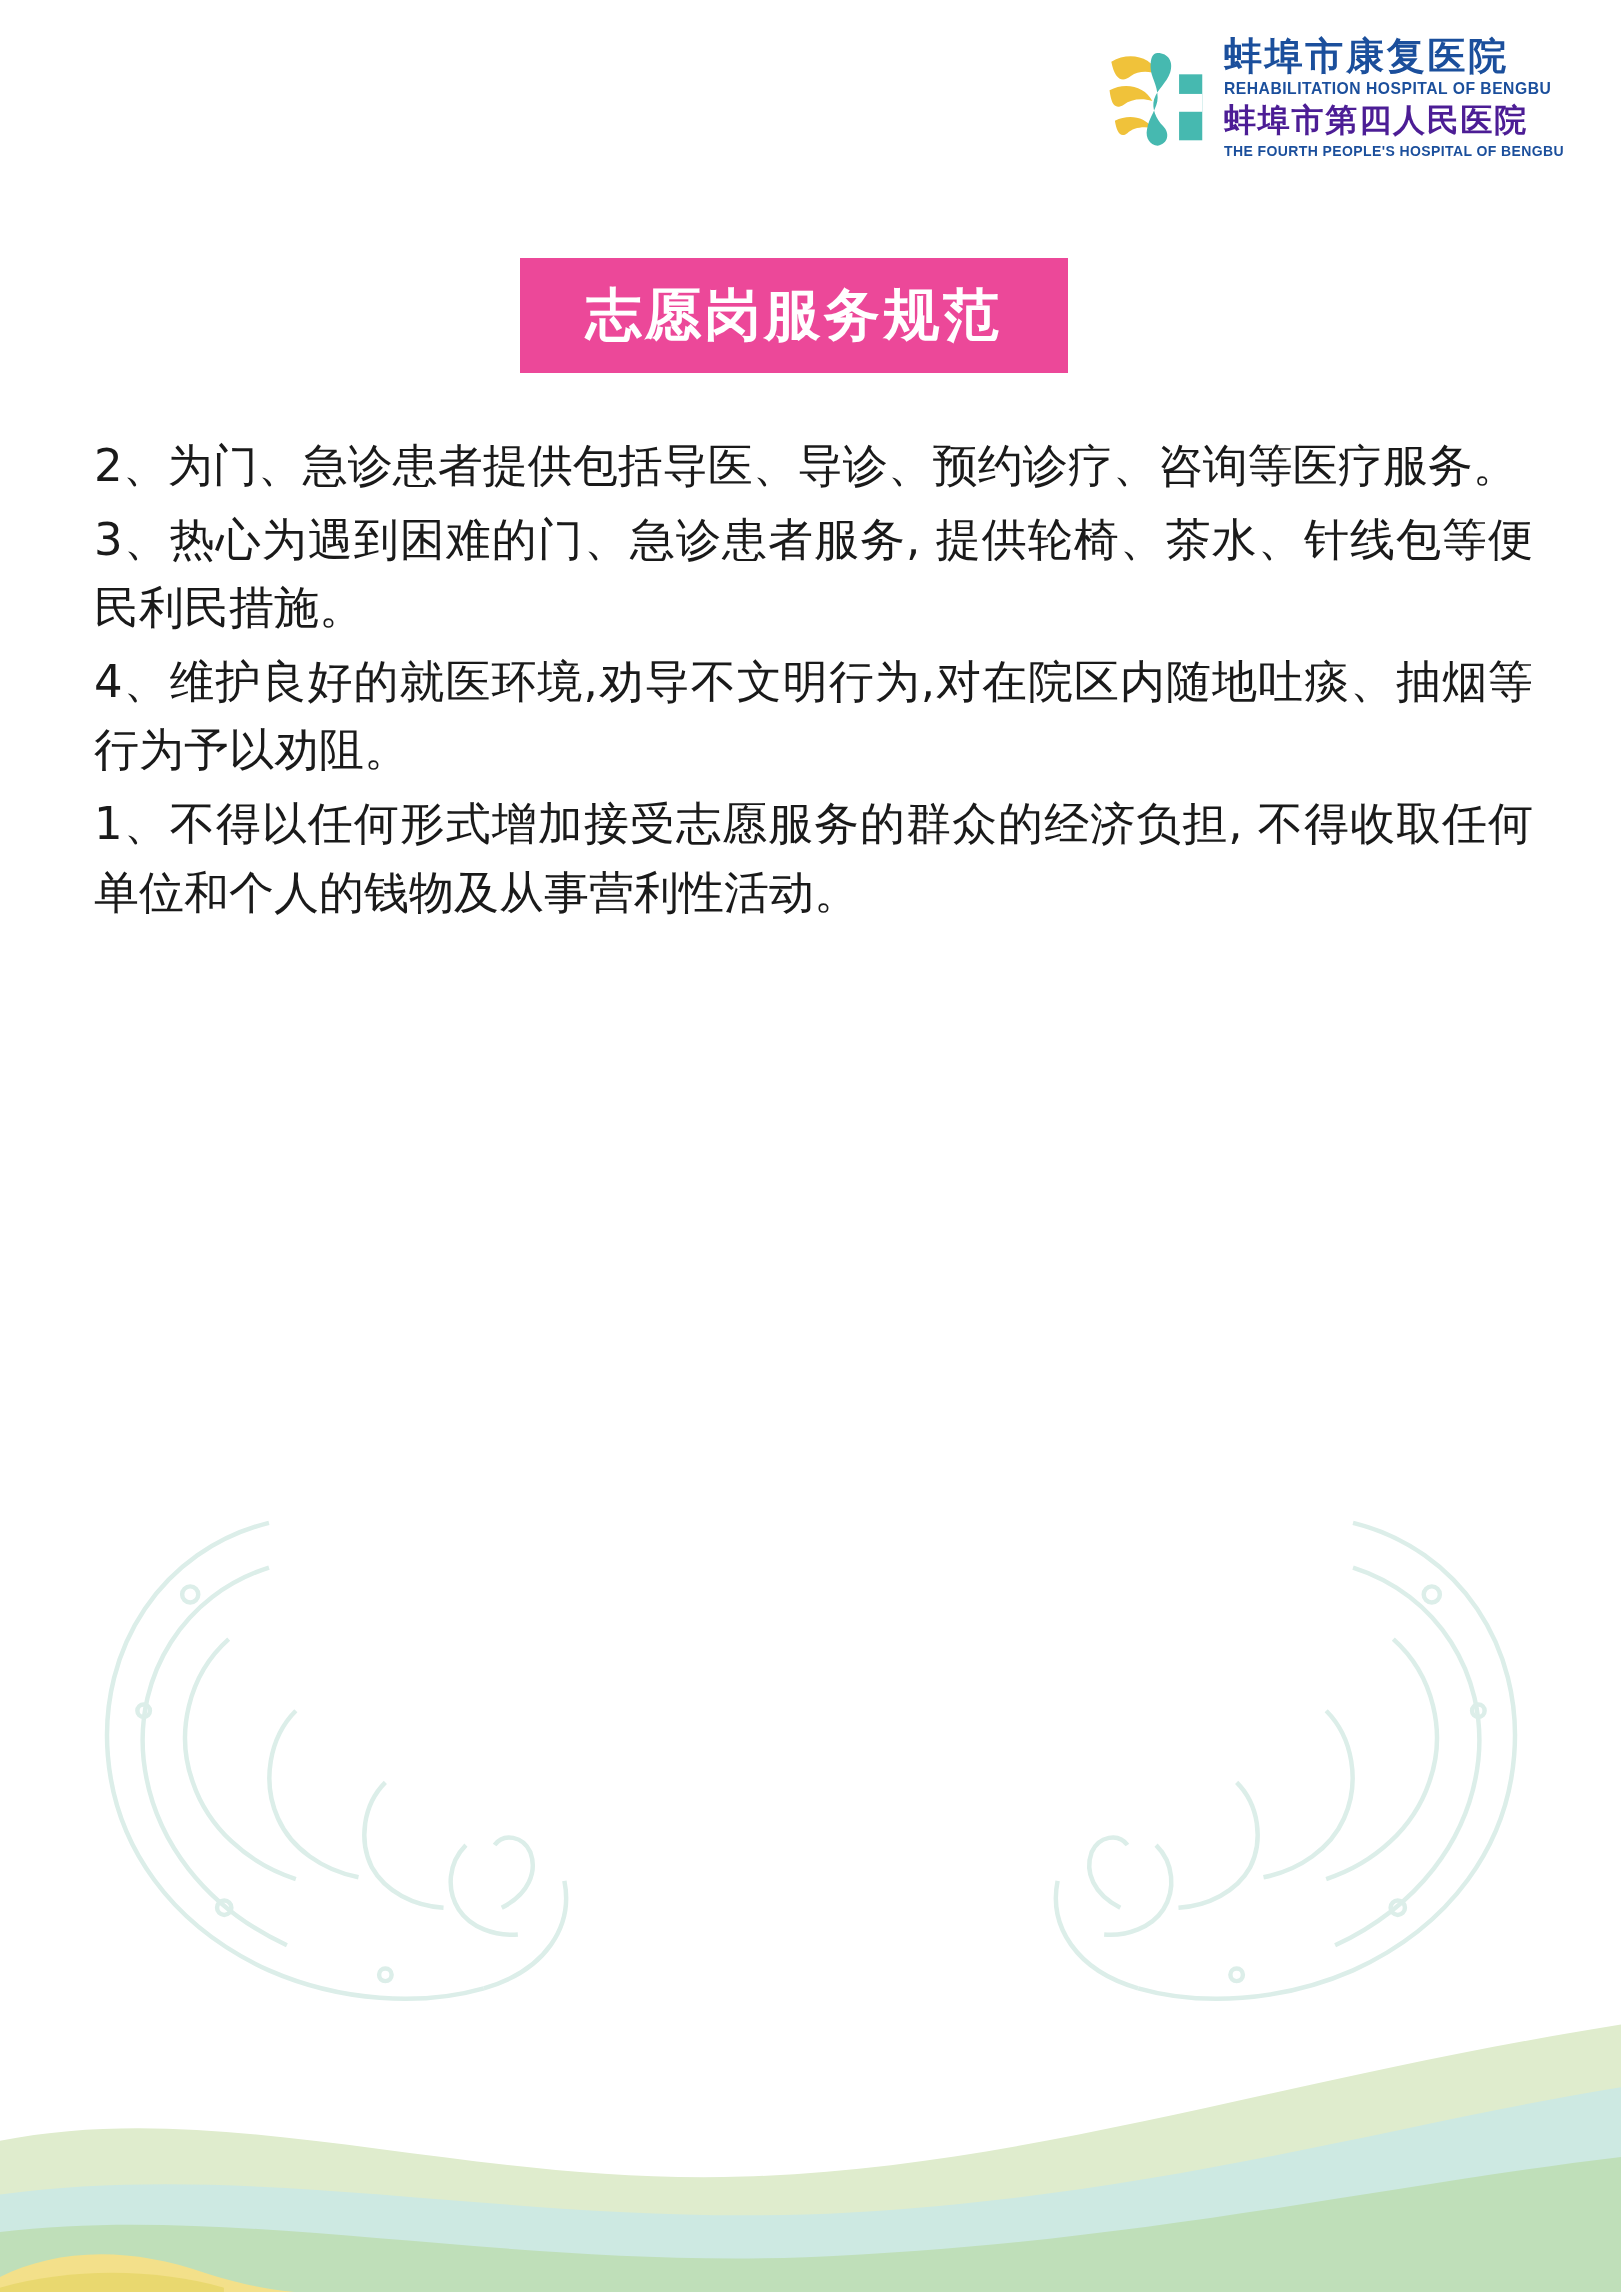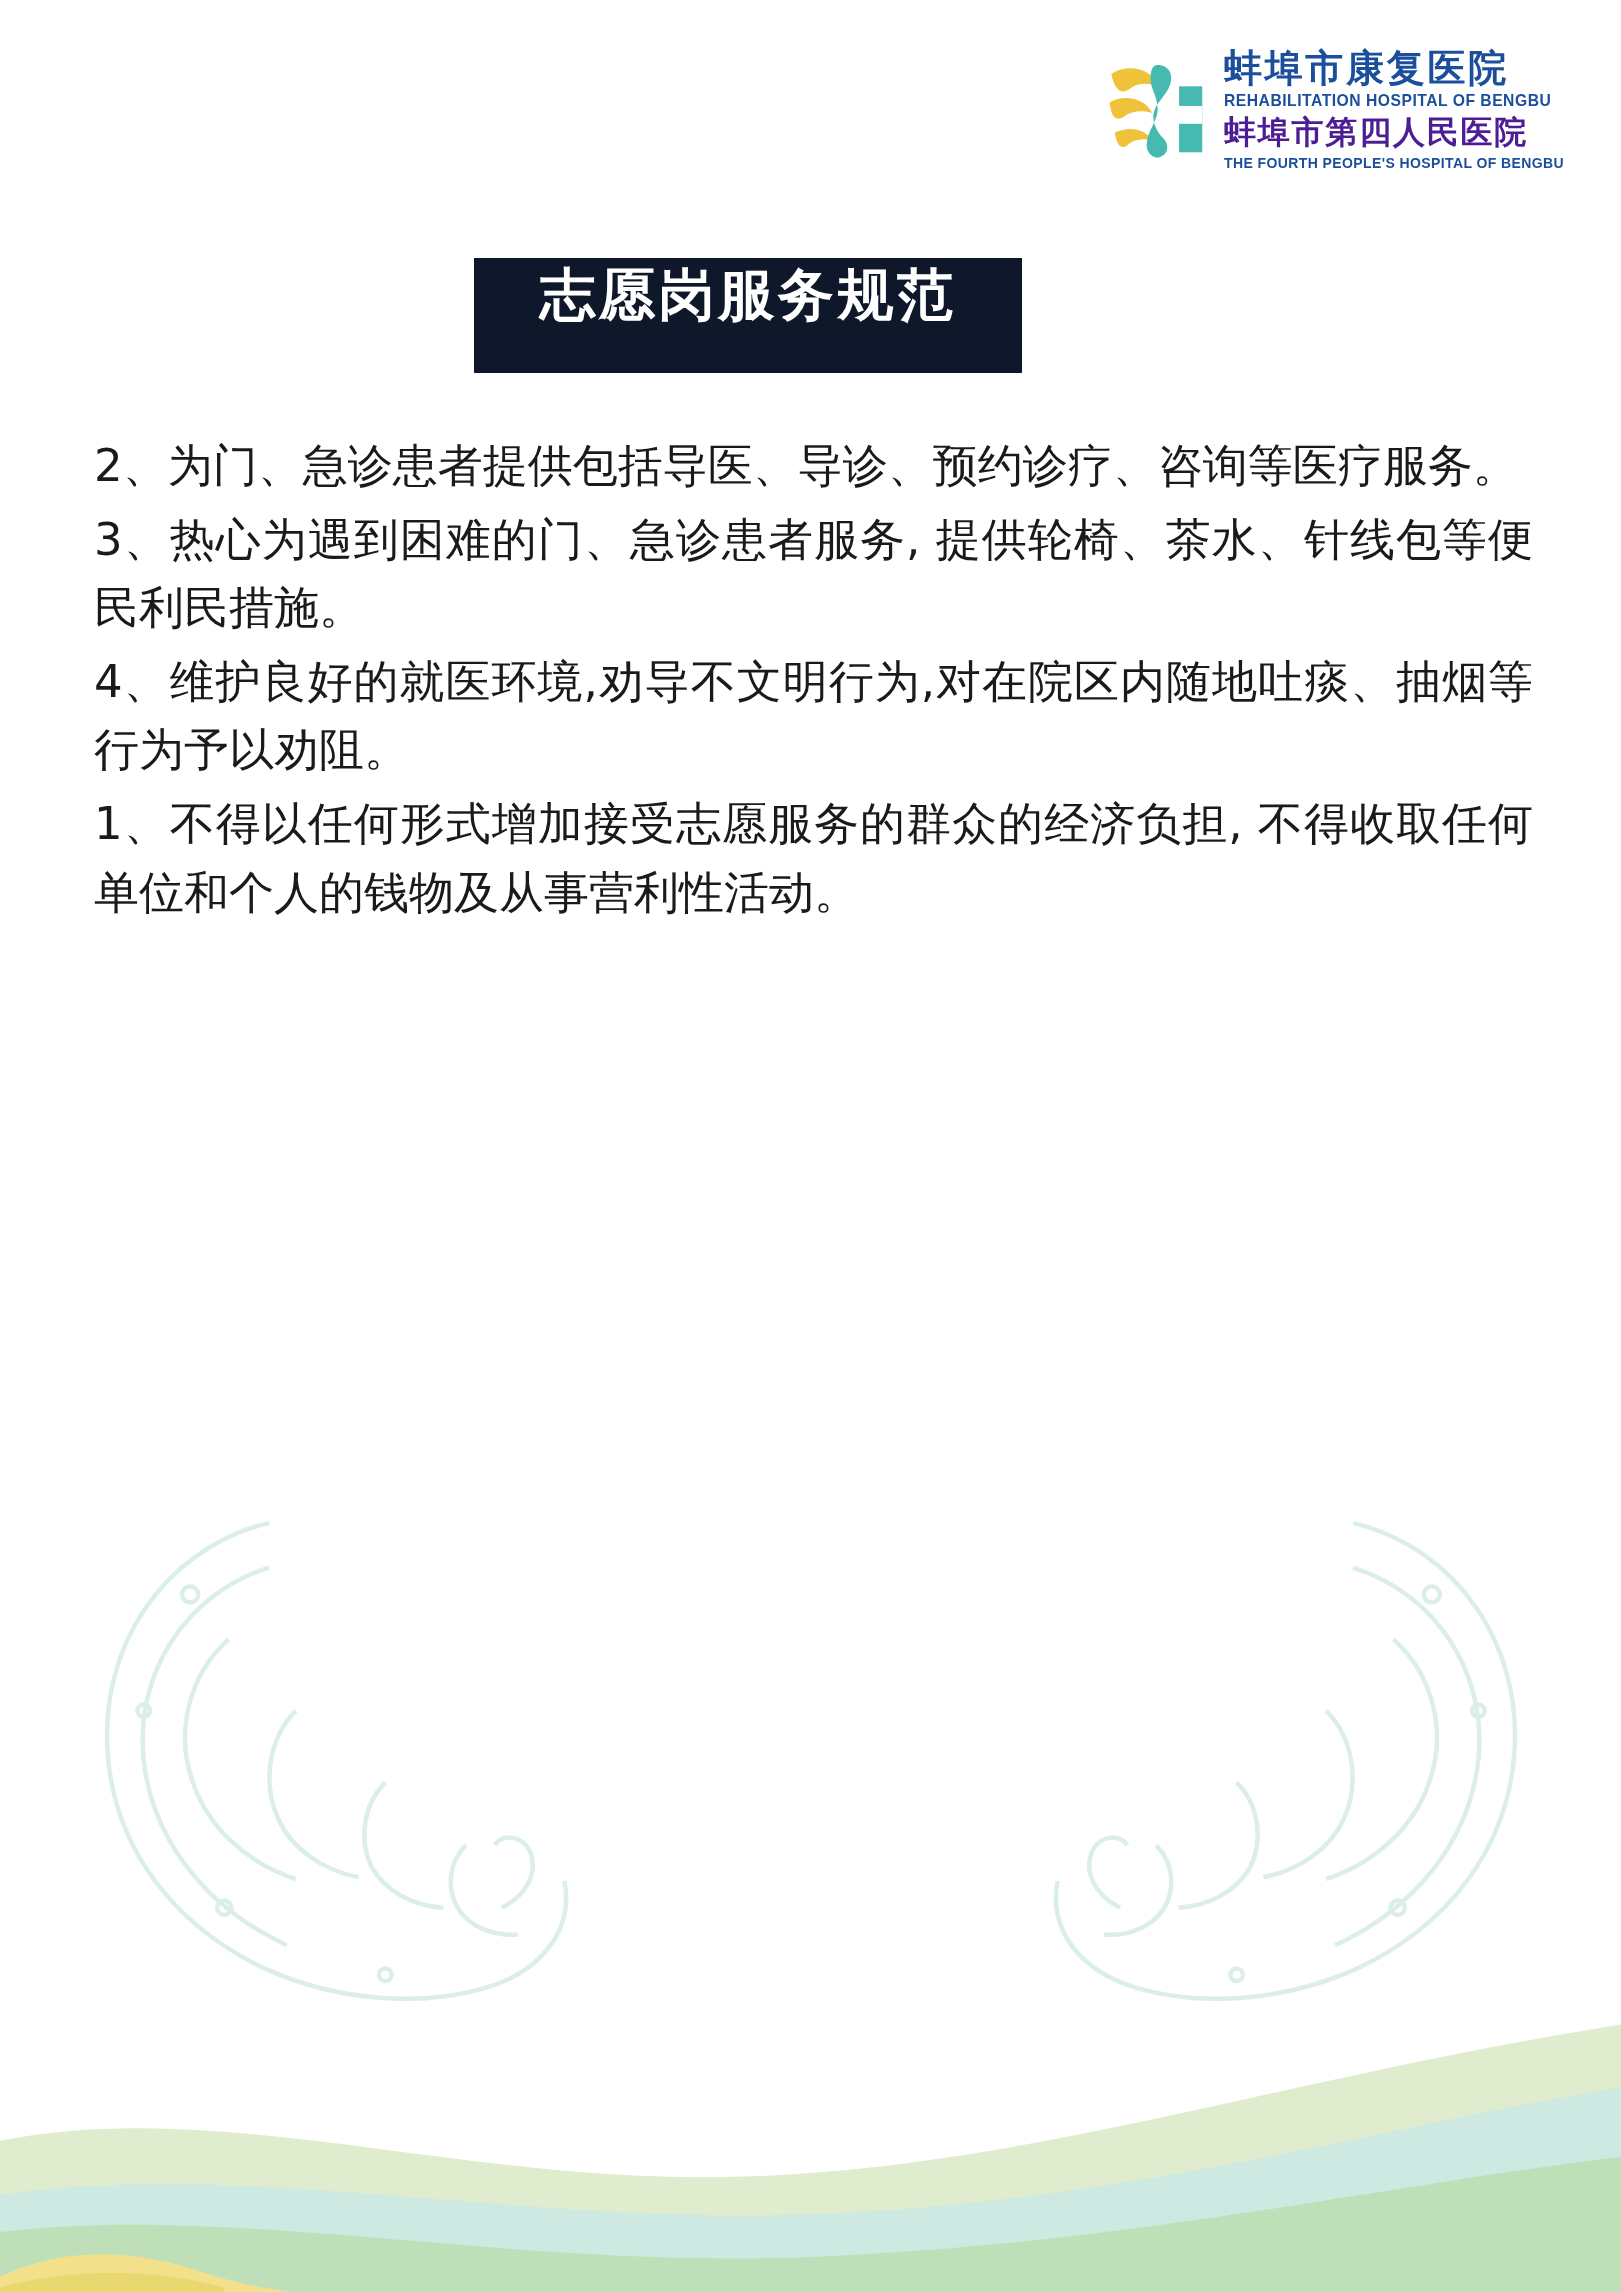--- a/index.html
+++ b/index.html
@@ -14,21 +14,21 @@
     position: relative;
     width: 1622px;
     height: 2293px;
     background: #ffffff;
     overflow: hidden;
   }
 
   
   .logo-block {
     position: absolute;
-    top: 49px;
+    top: 37px;
     right: 58px;
     display: flex;
     align-items: center;
     gap: 16px;
   }
   .logo-mark {
     width: 106px;
     height: 107px;
     flex: none;
   }
@@ -65,26 +65,26 @@
     color: #1b4f9c;
     letter-spacing: 0.4px;
     margin-top: 6px;
     font-weight: bold;
   }
 
   
   .title-banner {
     position: absolute;
     top: 258px;
-    left: 474px;
+    left: 520px;
     width: 548px;
     height: 115px;
-    background: #0f172a;
+    background: #ec4899;
     display: flex;
-    align-items: flex-start;
+    align-items: center;
     justify-content: center;
   }
   .title-banner span {
     color: #ffffff;
     font-size: 56px;
     font-weight: bold;
     letter-spacing: 3.6px;
     font-family: "DejaVu Sans", "Liberation Sans", sans-serif;
   }
 

